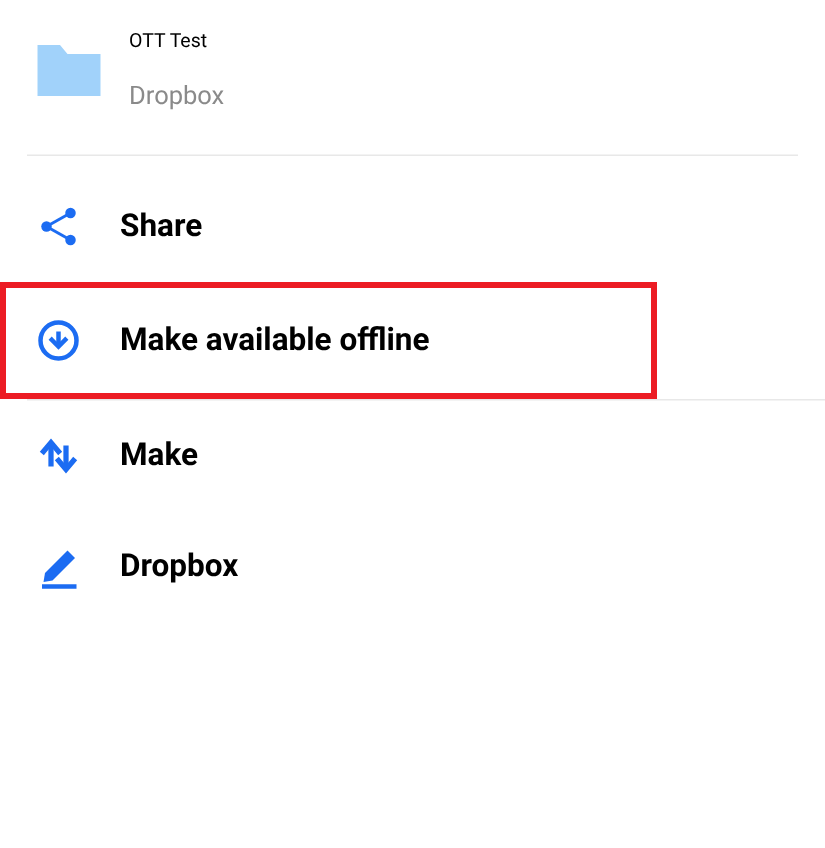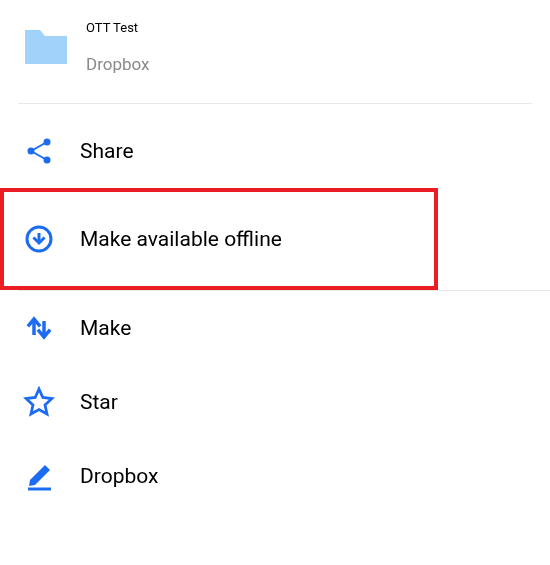--- a/index.html
+++ b/index.html
@@ -57,29 +57,29 @@
       width: 34px;
       height: 34px;
       display: flex;
       align-items: center;
       justify-content: center;
       margin-right: 24px;
       flex-shrink: 0;
     }
     .menu-label {
       font-size: 21px;
-      font-weight: 400;
+      font-weight: 700;
       color: #000;
     }
     .highlight-box {
       border: 4px solid #ec1c24;
       margin-right: 112px;
     }
     .highlight-box .menu-item {
-      padding: 30px 18px;
+      padding: 18px 18px;
       border-radius: 26px;
     }
     .highlight-divider {
       height: 1px;
       background: #e8e8e8;
       margin-left: 18px;
     }
   </style>
 </head>
 <body>
@@ -133,28 +133,20 @@
       <svg width="30" height="30" viewBox="0 0 30 30">
         <line x1="10" y1="7" x2="10" y2="22" stroke="#1c6cf2" stroke-width="3.5"></line>
         <polyline points="5,12 10,6 15,12" fill="none" stroke="#1c6cf2" stroke-width="3.5" stroke-linecap="square"></polyline>
         <line x1="20" y1="8" x2="20" y2="23" stroke="#1c6cf2" stroke-width="3.5"></line>
         <polyline points="15,18 20,24 25,18" fill="none" stroke="#1c6cf2" stroke-width="3.5" stroke-linecap="square"></polyline>
       </svg>
     </div>
     <span class="menu-label">Make</span>
   </div>
 
-  <div class="menu-item">
-    <div class="menu-icon-wrap">
-      <svg width="32" height="32" viewBox="0 0 32 32">
-        <path d="M16 3 L19.8 11.5 L29 12.5 L22 19 L24 28 L16 23.5 L8 28 L10 19 L3 12.5 L12.2 11.5 Z" fill="none" stroke="#1c6cf2" stroke-width="2.8" stroke-linejoin="miter"></path>
-      </svg>
-    </div>
-    <span class="menu-label">Star</span>
-  </div>
 
   <div class="menu-item">
     <div class="menu-icon-wrap">
       <svg width="30" height="30" viewBox="0 0 30 30">
         <path d="M21 4 L26 9 L11 24 L5 25 L6 19 Z" fill="#1c6cf2"></path>
         <line x1="4" y1="28" x2="27" y2="28" stroke="#1c6cf2" stroke-width="3"></line>
       </svg>
     </div>
     <span class="menu-label">Dropbox</span>
   </div>

